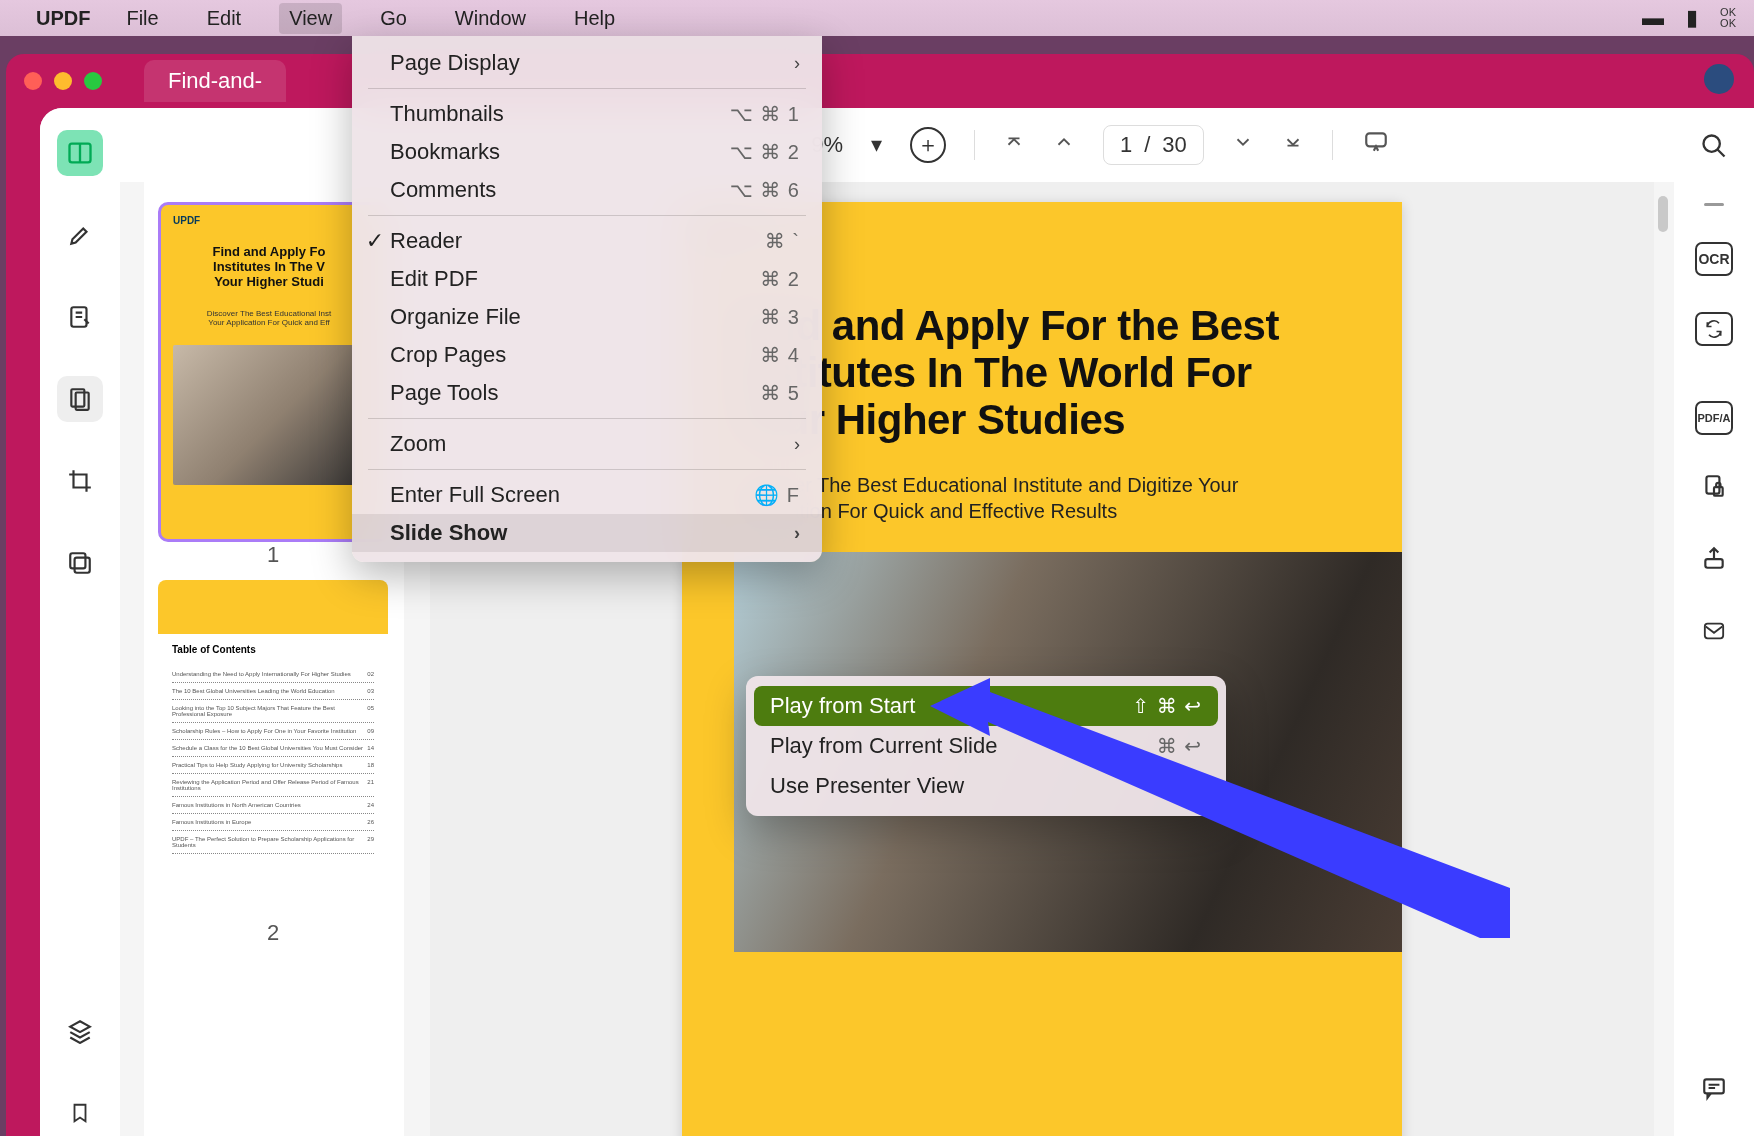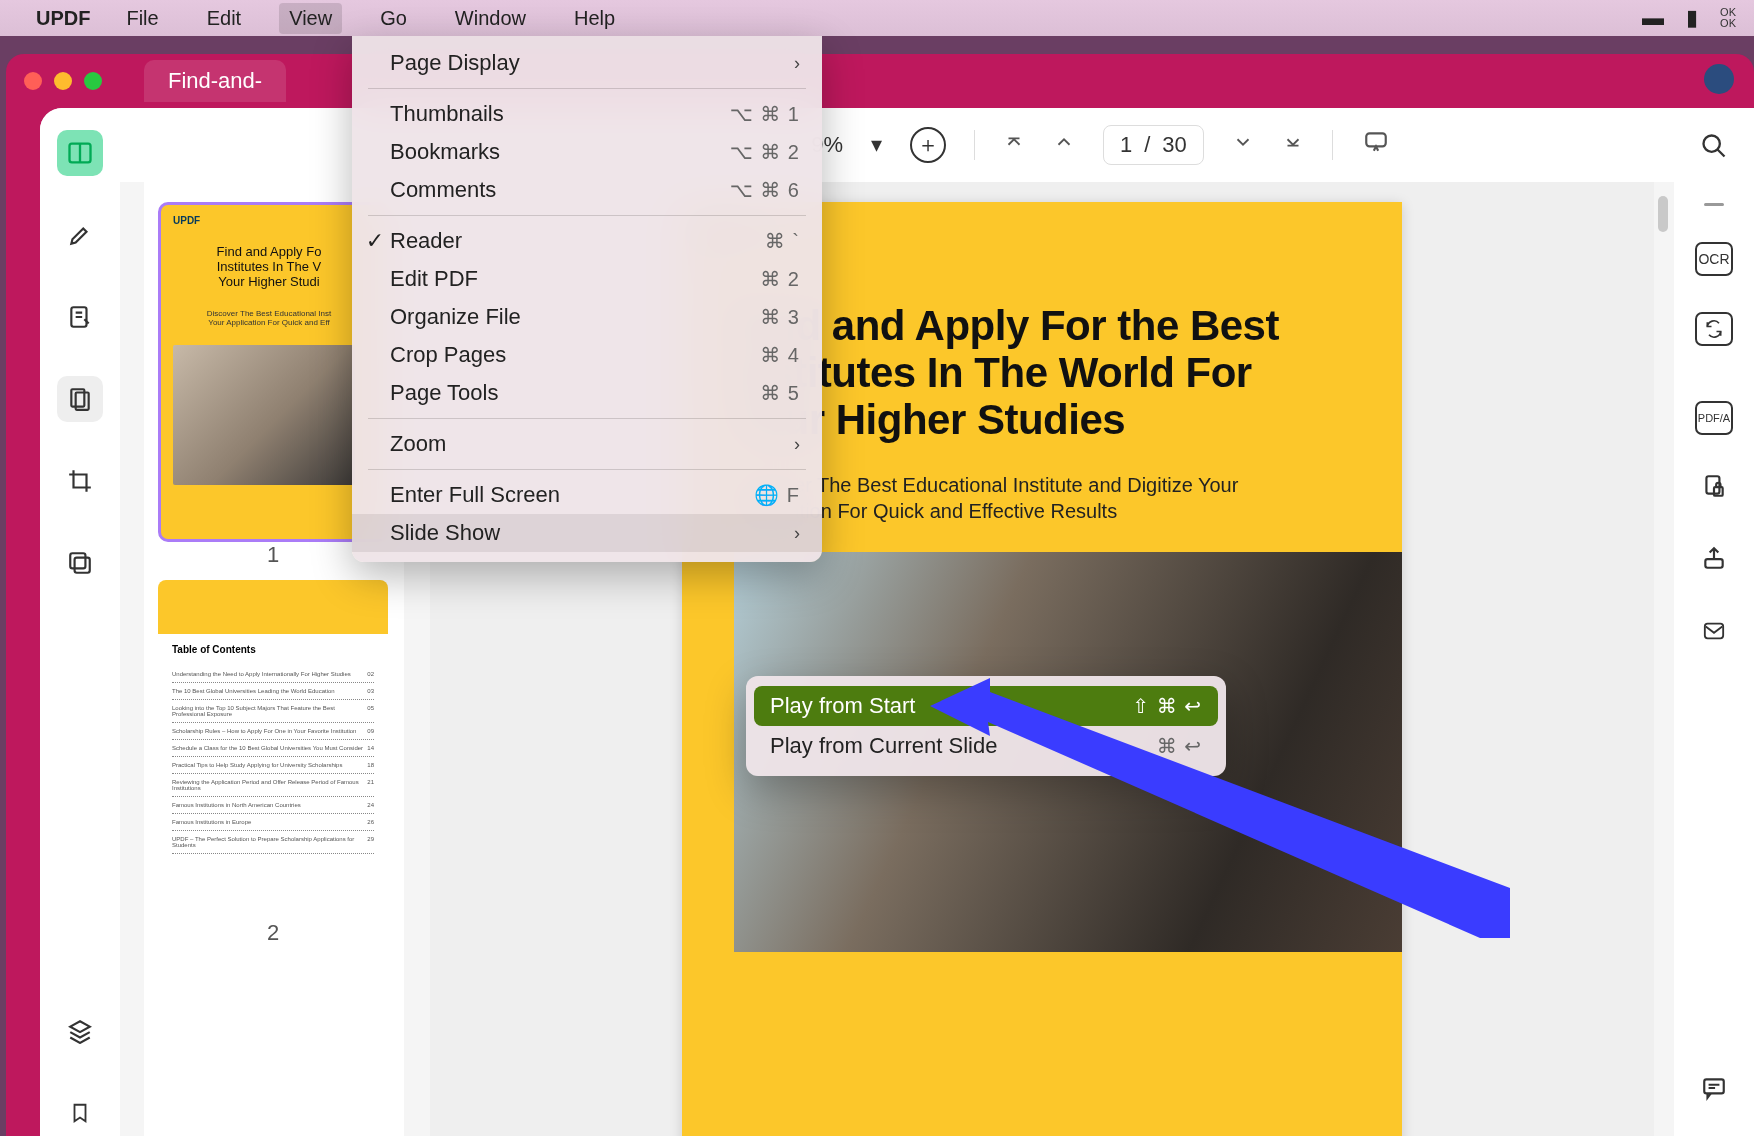--- a/index.html
+++ b/index.html
@@ -18,34 +18,34 @@
 .tab { margin-left: 30px; background: rgba(255,255,255,0.12); color: #fff; padding: 8px 24px; border-radius: 10px 10px 0 0; font-size: 22px; }
 .userbadge { position:absolute; right:20px; top:10px; width:30px; height:30px; background:#2b4c7e; border-radius:50%; }
 .content { position: absolute; left: 34px; top: 54px; right: 0; bottom: 0; background: #f5f5f5; border-radius: 22px 0 0 0; }
 .leftrail { position: absolute; left: 0; top: 0; bottom: 0; width: 80px; background: #fff; border-radius: 22px 0 0 0; display: flex; flex-direction: column; align-items: center; padding-top: 22px; gap: 36px; }
 .rail-btn { width: 46px; height: 46px; border-radius: 10px; display:flex; align-items:center; justify-content:center; font-size:26px; color:#333; }
 .rail-btn.active { background:#7de3b5; }
 .rail-btn.selected { background:#eee; }
 .rail-spacer { flex:1; }
 .rightrail { position:absolute; right:0; top:0; bottom:0; width:80px; background:#fff; display:flex; flex-direction:column; align-items:center; padding-top:24px; gap:36px; }
 .rightrail .dash { width:20px; height:3px; background:#999; border-radius:2px; }
-.rr-icon { width:38px; height:34px; border:2.5px solid #333; border-radius:7px; display:flex; align-items:center; justify-content:center; font-size:14px; font-weight:400; color:#333; }
+.rr-icon { width:38px; height:34px; border:2.5px solid #333; border-radius:7px; display:flex; align-items:center; justify-content:center; font-size:14px; font-weight:700; color:#333; }
 .rr-plain { font-size:30px; color:#333; }
 .toolbar { position:absolute; left:80px; right:80px; top:0; height:74px; display:flex; align-items:center; justify-content:center; gap:28px; font-size:22px; color:#333; background:#fff; }
 .toolbar .zoomtxt { font-size:22px; }
 .toolbar .sep { width:1px; height:30px; background:#ddd; }
 .toolbar .circ { width:36px; height:36px; border:2px solid #333; border-radius:50%; display:flex; align-items:center; justify-content:center; font-size:22px; }
 .toolbar .pgbox { background:#fff; border:1px solid #ddd; border-radius:8px; padding:6px 16px; display:flex; gap:12px; font-size:22px; }
 .toolbar .arr { font-size:24px; color:#555; }
 .thumbs { position:absolute; left:104px; top:74px; width:260px; bottom:0; background:#fff; padding:20px 14px; overflow:hidden; }
 .thumb { width:230px; margin-bottom:12px; }
 .thumb.sel .timg { border:3px solid #aa7cf7; border-radius:10px; }
 .timg { width:100%; height:340px; background:#fcc72a; border-radius:8px; position:relative; overflow:hidden; }
 .timg .brand { position:absolute; top:10px; left:12px; font-size:10px; font-weight:700; color:#063a5b; }
-.timg .hdl { position:absolute; top:40px; left:12px; right:20px; font-size:13px; font-weight:400; line-height:1.15; color:#111; text-align:center;}
+.timg .hdl { position:absolute; top:40px; left:12px; right:20px; font-size:13px; font-weight:700; line-height:1.15; color:#111; text-align:center;}
 .timg .sub { position:absolute; top:104px; left:12px; right:20px; font-size:8px; color:#333; text-align:center;}
 .timg .photo { position:absolute; top:140px; left:12px; right:30px; height:140px; background:linear-gradient(135deg,#c7b9a8 0%, #8f8070 55%, #3d3a38 100%); border-radius:2px; }
 .timg.white { background:#fff; }
 .timg.white .tophdr { position:absolute; top:0; left:0; right:0; height:54px; background:#fcc72a;}
 .timg.white .toc { position:absolute; top:64px; left:14px; font-size:10px; font-weight:700; }
 .timg.white .lines { position:absolute; top:86px; left:14px; right:14px; }
 .timg.white .lines div { border-bottom:1px dotted #888; font-size:6px; color:#555; padding:5px 0; display:flex; justify-content:space-between;}
 .pnum { text-align:center; font-size:22px; color:#555; }
 .docview { position:absolute; left:390px; right:100px; top:74px; bottom:0; background:#efefef; overflow:hidden; display:flex; justify-content:center; padding-top:20px;}
 .page { width:720px; height:1000px; background:#fcc72a; position:relative; box-shadow:0 2px 12px rgba(0,0,0,0.15); }
@@ -54,21 +54,21 @@
 .page .hdl { position:absolute; top:100px; left:52px; right:60px; font-size:42px; font-weight:800; line-height:1.12; color:#111; letter-spacing:-0.5px;}
 .page .sub { position:absolute; top:270px; left:52px; right:100px; font-size:20px; color:#222; line-height:1.3;}
 .page .photo { position:absolute; top:350px; left:52px; right:0; height:400px; background:linear-gradient(115deg,#b3cdd6 0%, #7a6d5f 35%, #2f2a26 75%, #4a3d34 100%); }
 .scrollbar { position:absolute; right:86px; top:88px; width:10px; height:36px; background:#c9c9c9; border-radius:5px; }
 .menu { position:absolute; left:352px; top:36px; width:470px; background:rgba(238,228,232,0.96); backdrop-filter:blur(20px); border-radius:0 0 12px 12px; padding:8px 0 10px 0; box-shadow:0 14px 40px rgba(0,0,0,0.28); font-size:22px; color:#222; z-index:50;}
 .menu .row { display:flex; align-items:center; padding:6px 22px; }
 .menu .row .lbl { flex:1; }
 .menu .row .sc { color:#666; font-size:20px; letter-spacing:1px; }
 .menu .row .chk { width:22px; margin-left:-10px; margin-right:4px; text-align:center;}
 .menu .row.hassub .chev { font-size:18px; color:#444; }
-.menu .row.hov { background:rgba(0,0,0,0.08); }
+.menu .row.hov { background:rgba(0,0,0,0.08);font-weight:bold; }
 .menu hr { border:none; border-top:1px solid rgba(0,0,0,0.15); margin:6px 16px; }
 .submenu { position:absolute; left:746px; top:676px; width:480px; background:rgba(238,228,232,0.96); border-radius:12px; padding:10px 8px; box-shadow:0 14px 40px rgba(0,0,0,0.28); font-size:22px; color:#222; z-index:60;}
 .submenu .row { display:flex; align-items:center; padding:7px 16px; border-radius:8px; }
 .submenu .row .lbl { flex:1; }
 .submenu .row .sc { color:#666; font-size:20px; letter-spacing:1px;}
 .submenu .row.sel { background:#4d7c0f; color:#fff; }
 .submenu .row.sel .sc { color:#fff; }
 .arrow-annot { position:absolute; z-index:70; left:930px; top:678px; pointer-events:none; }
 </style>
 </head>
@@ -367,17 +367,21 @@
 
 <div class="submenu">
   <div class="row sel">
       <span class="lbl">Play from Start</span>
       <span class="sc">⇧ ⌘ ↩</span>
     </div>
   <div class="row">
       <span class="lbl">Play from Current Slide</span>
       <span class="sc">⌘ ↩</span>
     </div>
+  <div class="row">
+      <span class="lbl">Use Presenter View</span>
+      <span class="sc">⌥ ↩</span>
+    </div>
 </div>
 
 <svg class="arrow-annot" width="600" height="260" viewBox="0 0 600 260">
   <polygon points="0,28 60,0 60,14 580,210 580,260 550,260 58,44 60,58" fill="#3a3cff"></polygon>
 </svg>
 
 </body></html>

